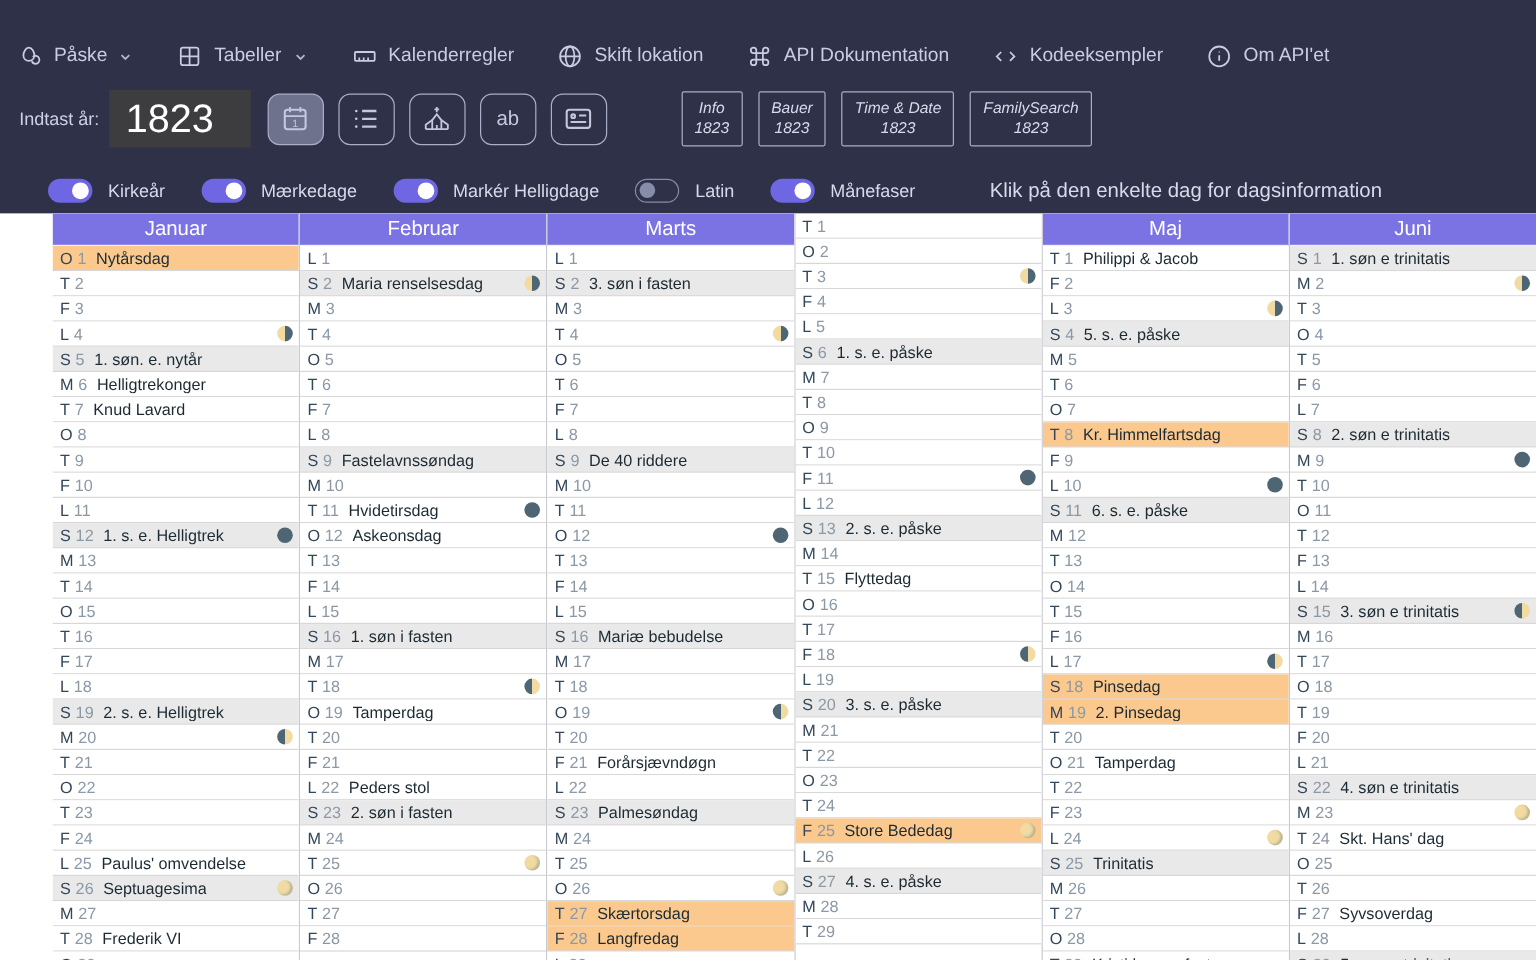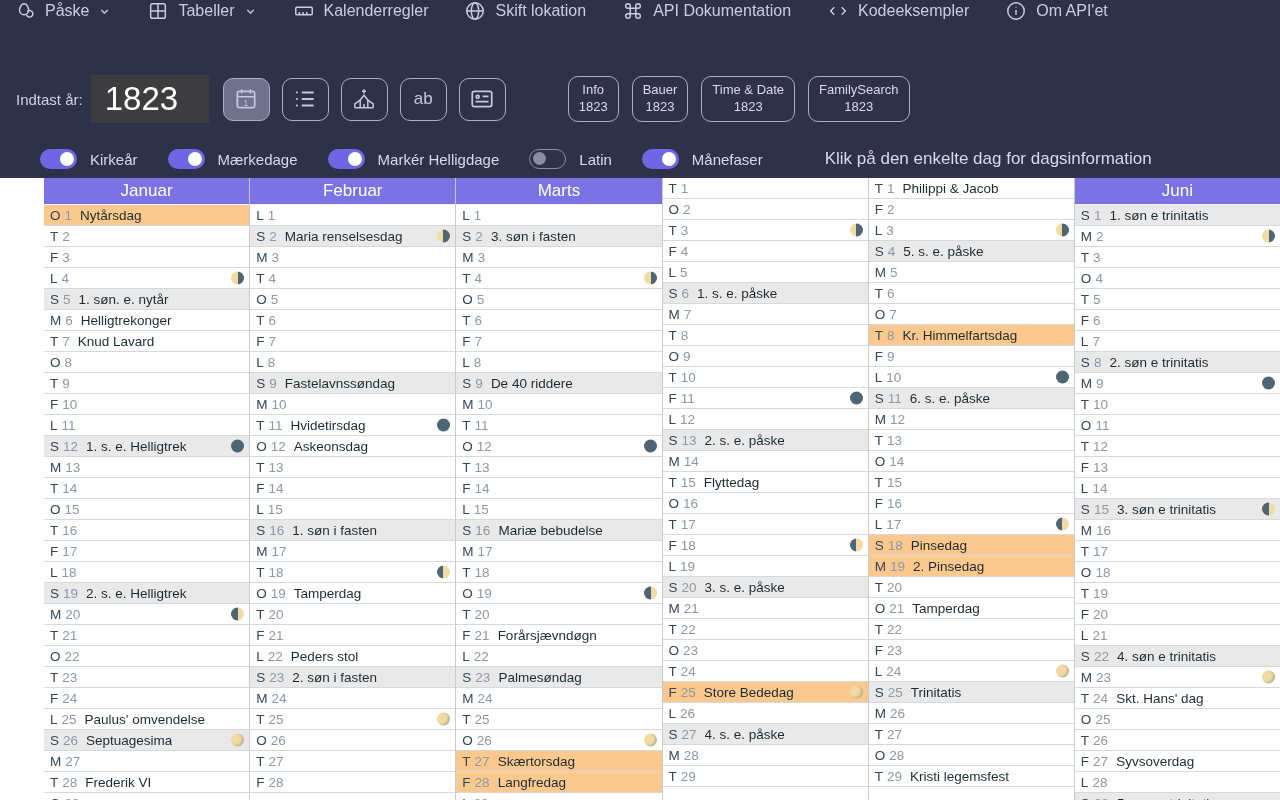--- a/index.html
+++ b/index.html
@@ -1,33 +1,33 @@
 <!DOCTYPE html>
 <html><head>
 <meta charset="utf-8">
 <style>
   html,body{margin:0;padding:0;width:1280px;height:800px;overflow:hidden;
     font-family:"Liberation Sans",sans-serif;background:#fff;}
   .topbar{background:#2f3148;color:#c9cde4;}
-  .nav{height:58px;display:flex;align-items:flex-start;padding:0 14px;gap:36px;}
+  .nav{height:58px;display:flex;align-items:flex-end;padding:0 14px;gap:36px;}
   .nav-item{display:flex;align-items:center;gap:9px;font-size:16px;cursor:pointer;white-space:nowrap;}
   .nav-item svg{width:22px;height:22px;display:block;}
   .chev svg{width:13px;height:13px;display:block;opacity:.85;}
   .controls{height:82px;display:flex;align-items:center;padding:0 16px;}
   .year-label{font-size:15px;color:#cdd1e6;white-space:nowrap;}
   .year-input{width:104px;height:48px;background:#3d3d3f;border:none;color:#fff;
     font-size:33px;padding:0 0 0 14px;margin-left:8px;font-family:inherit;outline:none;}
   .tool-btn{width:47px;height:43px;border:1.5px solid #a9aec9;border-radius:10px;background:transparent;
     color:#c3c8de;margin-left:12px;display:flex;align-items:center;justify-content:center;cursor:pointer;
     font-size:17px;box-sizing:border-box;}
   .tool-btn svg{width:26px;height:26px;display:block;}
   .tool-btn.active{background:rgba(175,180,210,.5);}
   .links{margin-left:62px;display:flex;gap:13px;}
-  .link-btn{border:1.5px solid #a9aec9;border-radius:10px;color:#d7daea;font-size:13px;line-height:1.3;
-    padding:5px 10px;text-align:center;background:transparent;cursor:pointer;font-family:inherit;white-space:nowrap;}
+  .link-btn{border:1.5px solid #a9aec9;border-radius:2px;color:#d7daea;font-size:13px;line-height:1.3;
+    padding:5px 10px;text-align:center;background:transparent;cursor:pointer;font-family:inherit;white-space:nowrap;font-style:italic;}
   .togglerow{height:38px;display:flex;align-items:center;padding-left:40px;gap:30px;}
   .toggle-wrap{display:flex;align-items:center;gap:13px;font-size:15px;color:#d7daea;}
   .switch{width:37px;height:20px;border-radius:10px;position:relative;cursor:pointer;box-sizing:border-box;flex:none;}
   .switch.on{background:#6e66e2;}
   .switch.on::after{content:"";position:absolute;width:14px;height:14px;border-radius:50%;background:#fff;right:3px;top:3px;}
   .switch.off{border:1.5px solid #878ca9;}
   .switch.off::after{content:"";position:absolute;width:13px;height:13px;border-radius:50%;background:#878ca9;left:3px;top:2px;}
   .hint{margin-left:32px;font-size:17px;color:#d7daea;}
   .cal{display:flex;height:622px;background:#fff;}
   .col{flex:1 1 0;overflow:hidden;border-left:1px solid #c9c9d2;min-width:0;}
@@ -729,20 +729,21 @@
       <div class="row">
         <span class="w">M</span>
         <span class="d">28</span>
       </div>
       <div class="row">
         <span class="w">T</span>
         <span class="d">29</span>
       </div>
     </div>
     <div class="col">
+      <div class="mh">Maj</div>
       <div class="row">
         <span class="w">T</span>
         <span class="d">1</span>
         <span class="n">Philippi &amp; Jacob</span>
       </div>
       <div class="row">
         <span class="w">F</span>
         <span class="d">2</span>
       </div>
       <div class="row">

